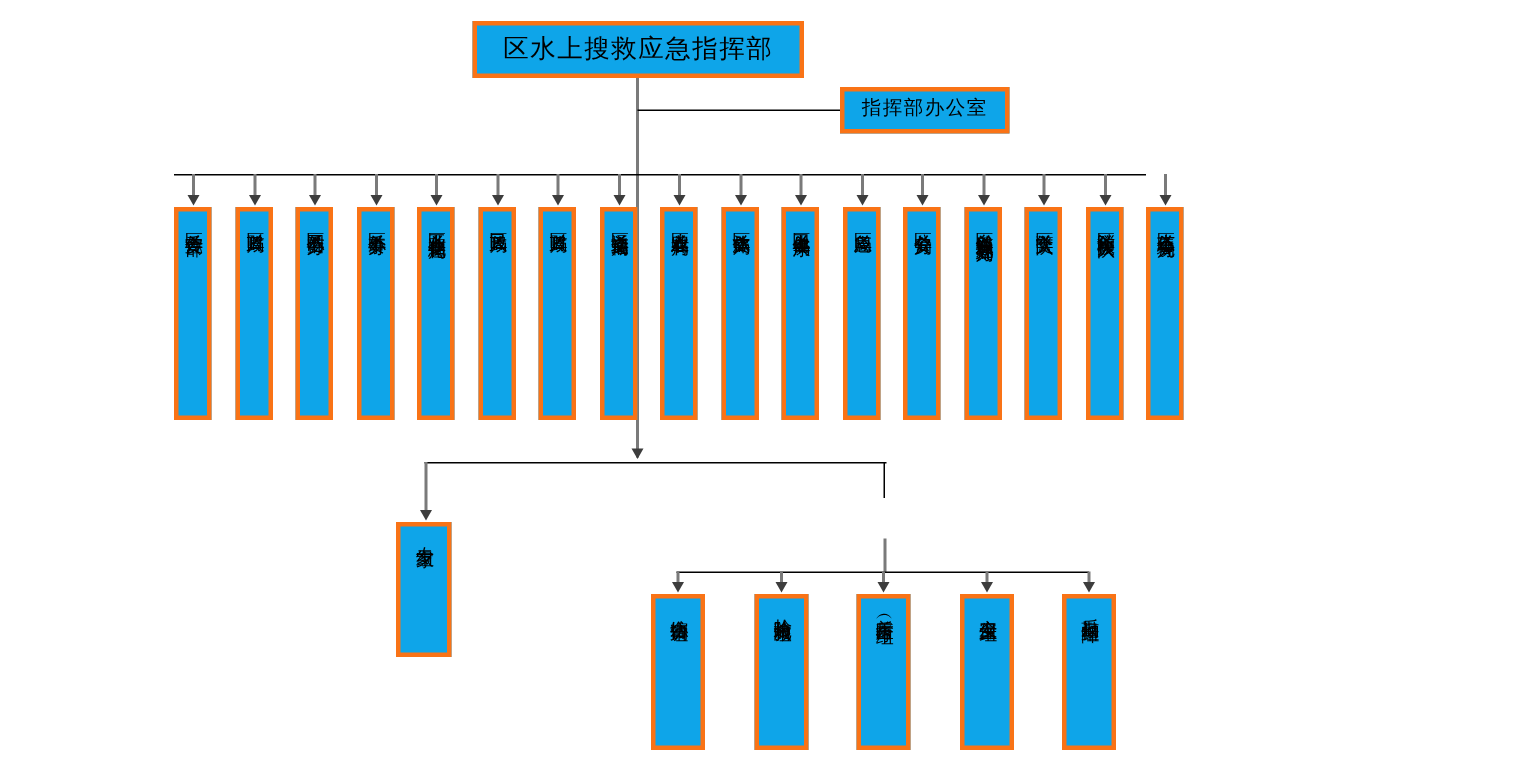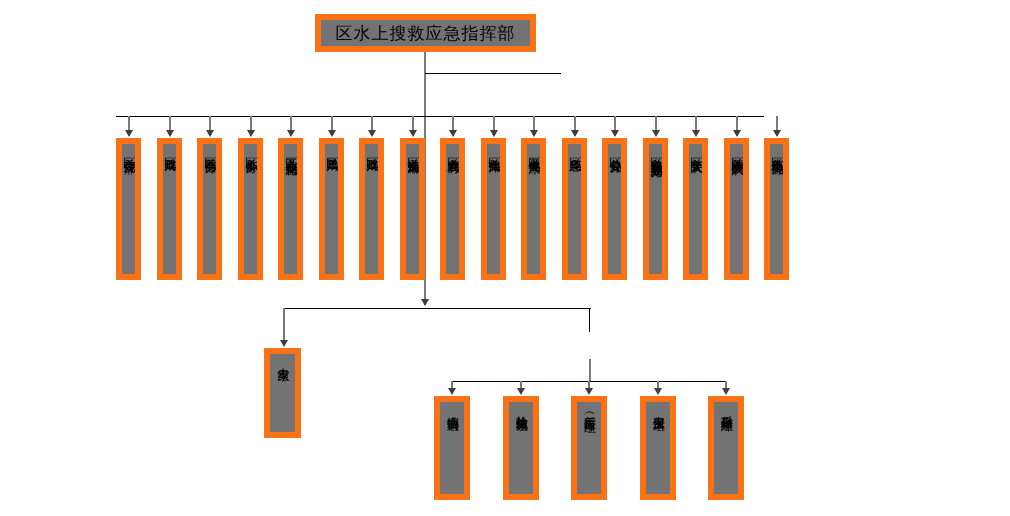--- a/index.html
+++ b/index.html
@@ -14,22 +14,22 @@
   }
   #canvas {
     position: relative;
     width: 1010px;
     height: 516px;
     background: #ffffff;
     overflow: hidden;
   }
   .box {
     position: absolute;
-    border: 6px solid #f97316;
-    background: #737373;
+    border: 3px solid #f97316;
+    background: #0ea5e9;
     box-sizing: border-box;
   }
   
   .box.h {
     display: flex;
     align-items: center;
     justify-content: center;
     text-align: center;
     letter-spacing: 1px;
   }
@@ -90,20 +90,23 @@
 <div id="canvas">
 
   <div class="box h title-root" style="left:315px; top:14px; width:221px; height:38px;">
     <span class="label">区水上搜救应急指挥部</span>
   </div>
 
   <div class="line-v" style="left:424px; top:52px; height:253px;"></div>
   <div class="arrow-down" style="left:421px; top:299px;"></div>
 
   <div class="line-h" style="left:425px; top:73px; width:136px;"></div>
+  <div class="box h title-office" style="left:560px; top:58px; width:113px; height:31px;">
+    <span class="label">指挥部办公室</span>
+  </div>
 
   <div class="line-h" style="left:116px; top:116px; width:648px;"></div>
   <div id="dept-stems">
       <div class="line-v" style="left: 127.5px; top: 116px; height: 15px;"></div>
       <div class="arrow-down" style="left: 124.5px; top: 130px;"></div>
       <div class="line-v" style="left: 168.5px; top: 116px; height: 15px;"></div>
       <div class="arrow-down" style="left: 165.5px; top: 130px;"></div>
       <div class="line-v" style="left: 208.5px; top: 116px; height: 15px;"></div>
       <div class="arrow-down" style="left: 205.5px; top: 130px;"></div>
       <div class="line-v" style="left: 249.5px; top: 116px; height: 15px;"></div>

